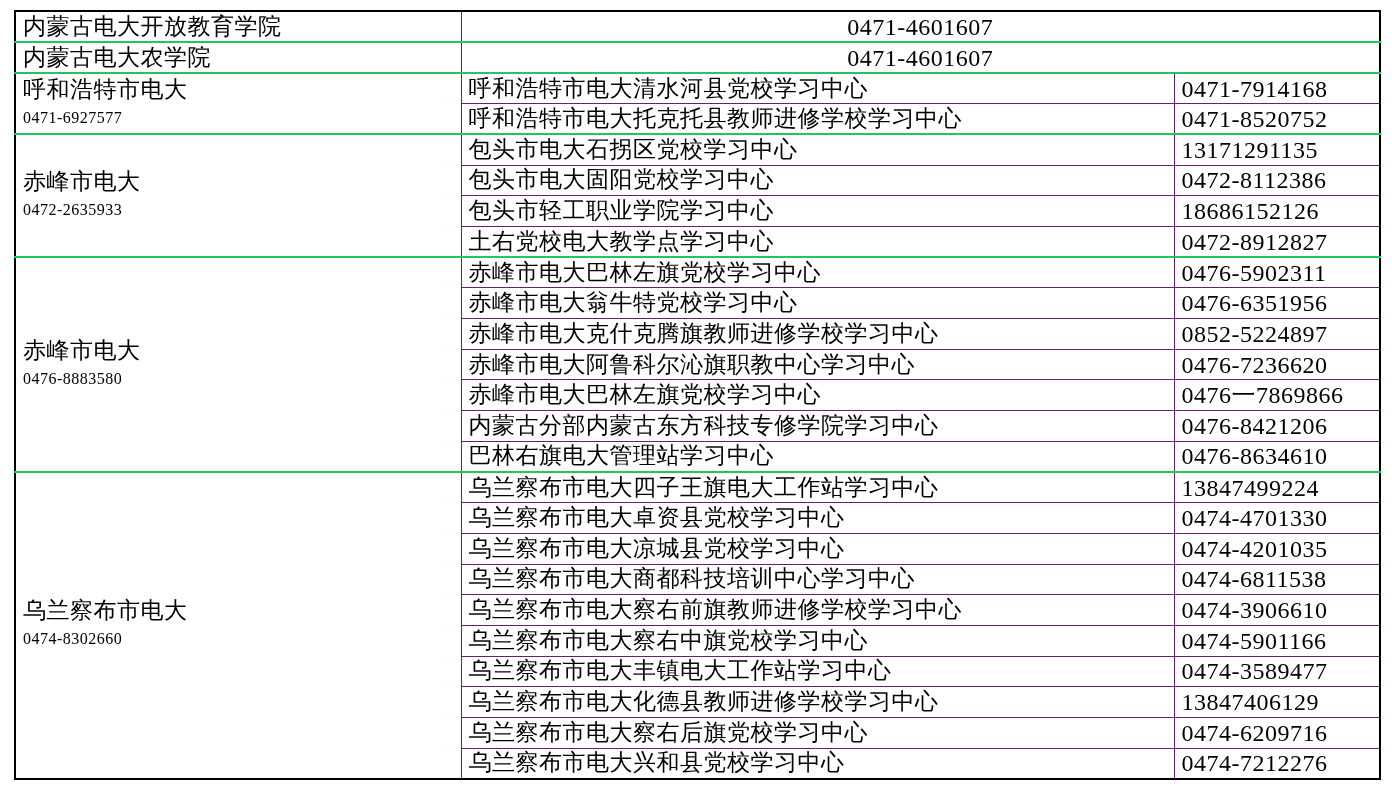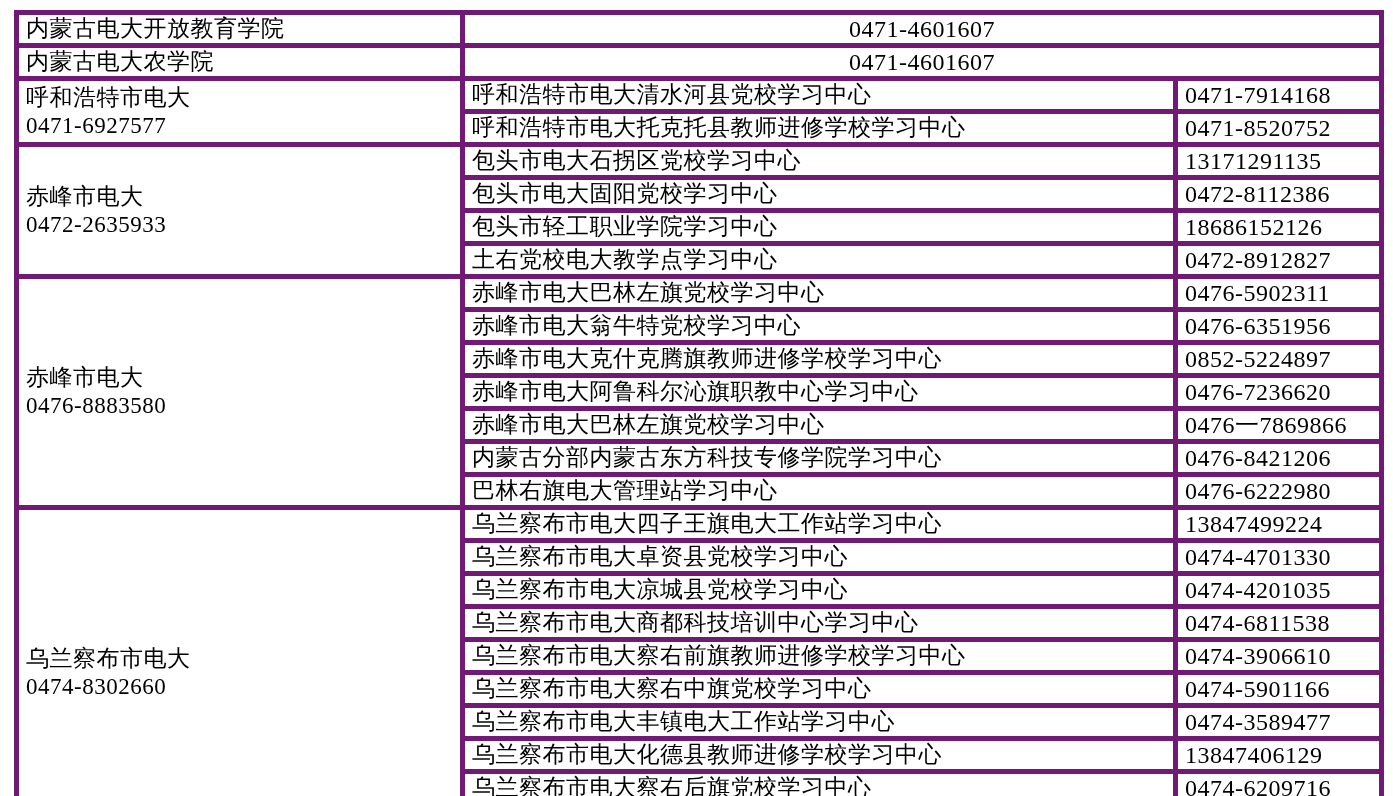--- a/index.html
+++ b/index.html
@@ -24,21 +24,21 @@
     border-collapse: collapse;
     table-layout: fixed;
     border: 2px solid #000000;
   }
   col.c1 { width: 446px; }
   col.c2 { width: 713px; }
   col.c3 { width: 206px; }
   tr { height: 30.7px; }
   tr.simple { height: 31px; }
   td {
-    border: 5px solid #701a75;
+    border: 1px solid #701a75;
     font-size: 23px;
     line-height: 28px;
     padding: 0 4px 0 7px;
     overflow: hidden;
     white-space: nowrap;
     vertical-align: middle;
     letter-spacing: 0.5px;
   }
   tr.group-start td { border-top: 2px solid #22c55e; }
   td.branch { vertical-align: middle; }
@@ -47,21 +47,21 @@
     line-height: 28px;
     text-align: left;
   }
   td.merged-phone {
     text-align: center;
     padding: 0;
     font-size: 24px;
     margin-left: 32px;
   }
   td.center-phone { font-size: 24px; letter-spacing: 0.5px; margin-top: 20px; }
-  td.branch .branch-phone { font-size: 23px; }
+  td.branch .branch-phone { font-size: 16px; }
 </style>
 </head>
 <body>
 
 <div class="page">
   <table class="contact">
     <colgroup>
       <col class="c1">
       <col class="c2">
       <col class="c3">
@@ -134,21 +134,21 @@
         <tr>
           <td class="center-name">赤峰市电大巴林左旗党校学习中心</td>
           <td class="center-phone">0476一7869866</td>
         </tr>
         <tr>
           <td class="center-name">内蒙古分部内蒙古东方科技专修学院学习中心</td>
           <td class="center-phone">0476-8421206</td>
         </tr>
         <tr>
           <td class="center-name">巴林右旗电大管理站学习中心</td>
-          <td class="center-phone">0476-6222980</td>
+          <td class="center-phone">0476-8634610</td>
         </tr>
         <tr class="group-start">
           <td class="branch" rowspan="10">
             <div class="branch-name">乌兰察布市电大</div>
             <div class="branch-phone">0474-8302660</div>
           </td>
           <td class="center-name">乌兰察布市电大四子王旗电大工作站学习中心</td>
           <td class="center-phone">13847499224</td>
         </tr>
         <tr>

